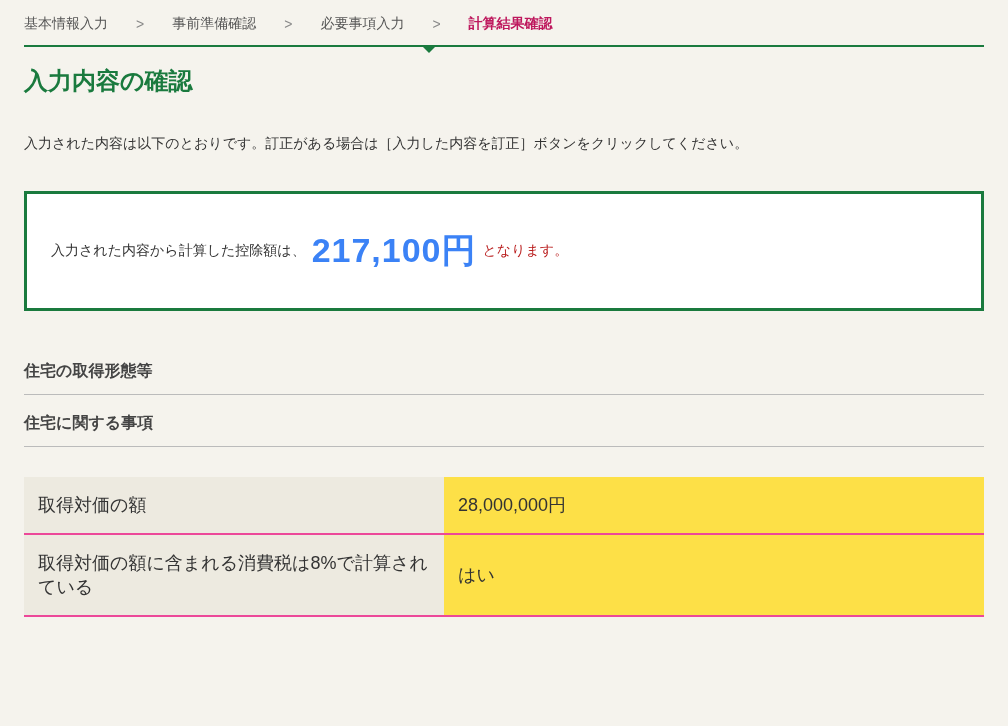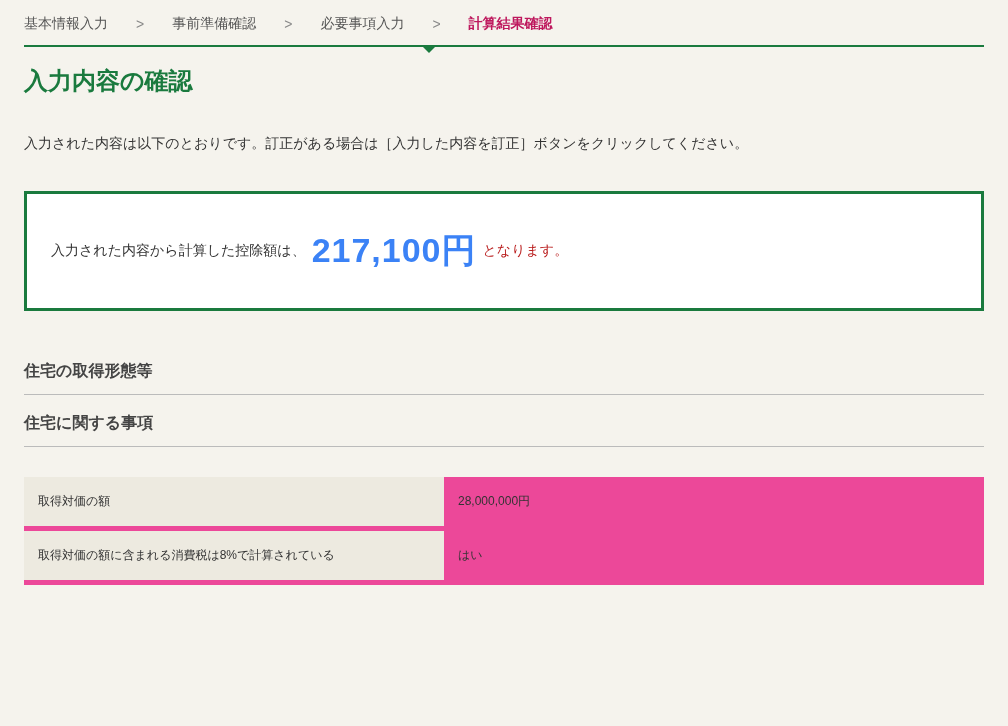--- a/index.html
+++ b/index.html
@@ -98,31 +98,31 @@
       margin-bottom: 55px;
       line-height: 1.6;
     }
     .data-table {
       width: 100%;
       border-collapse: collapse;
       margin-top: 30px;
     }
     .data-table td {
       padding: 16px 14px;
-      border-bottom: 5px solid #ec4899;
-      font-size: 12px;
+      border-bottom: 2px solid #ec4899;
+      font-size: 18px;
       vertical-align: middle;
     }
     .data-table td.label-cell {
       background-color: #edeae0;
       width: 420px;
       color: #333333;
     }
     .data-table td.value-cell {
-      background-color: #ec4899;
+      background-color: #fde047;
       color: #333333;
     }
   </style>
 </head>
 <body>
 
 <div class="container">
   <nav class="breadcrumb">
     <span class="breadcrumb-item">基本情報入力</span>
     <span class="breadcrumb-sep">&gt;</span>

